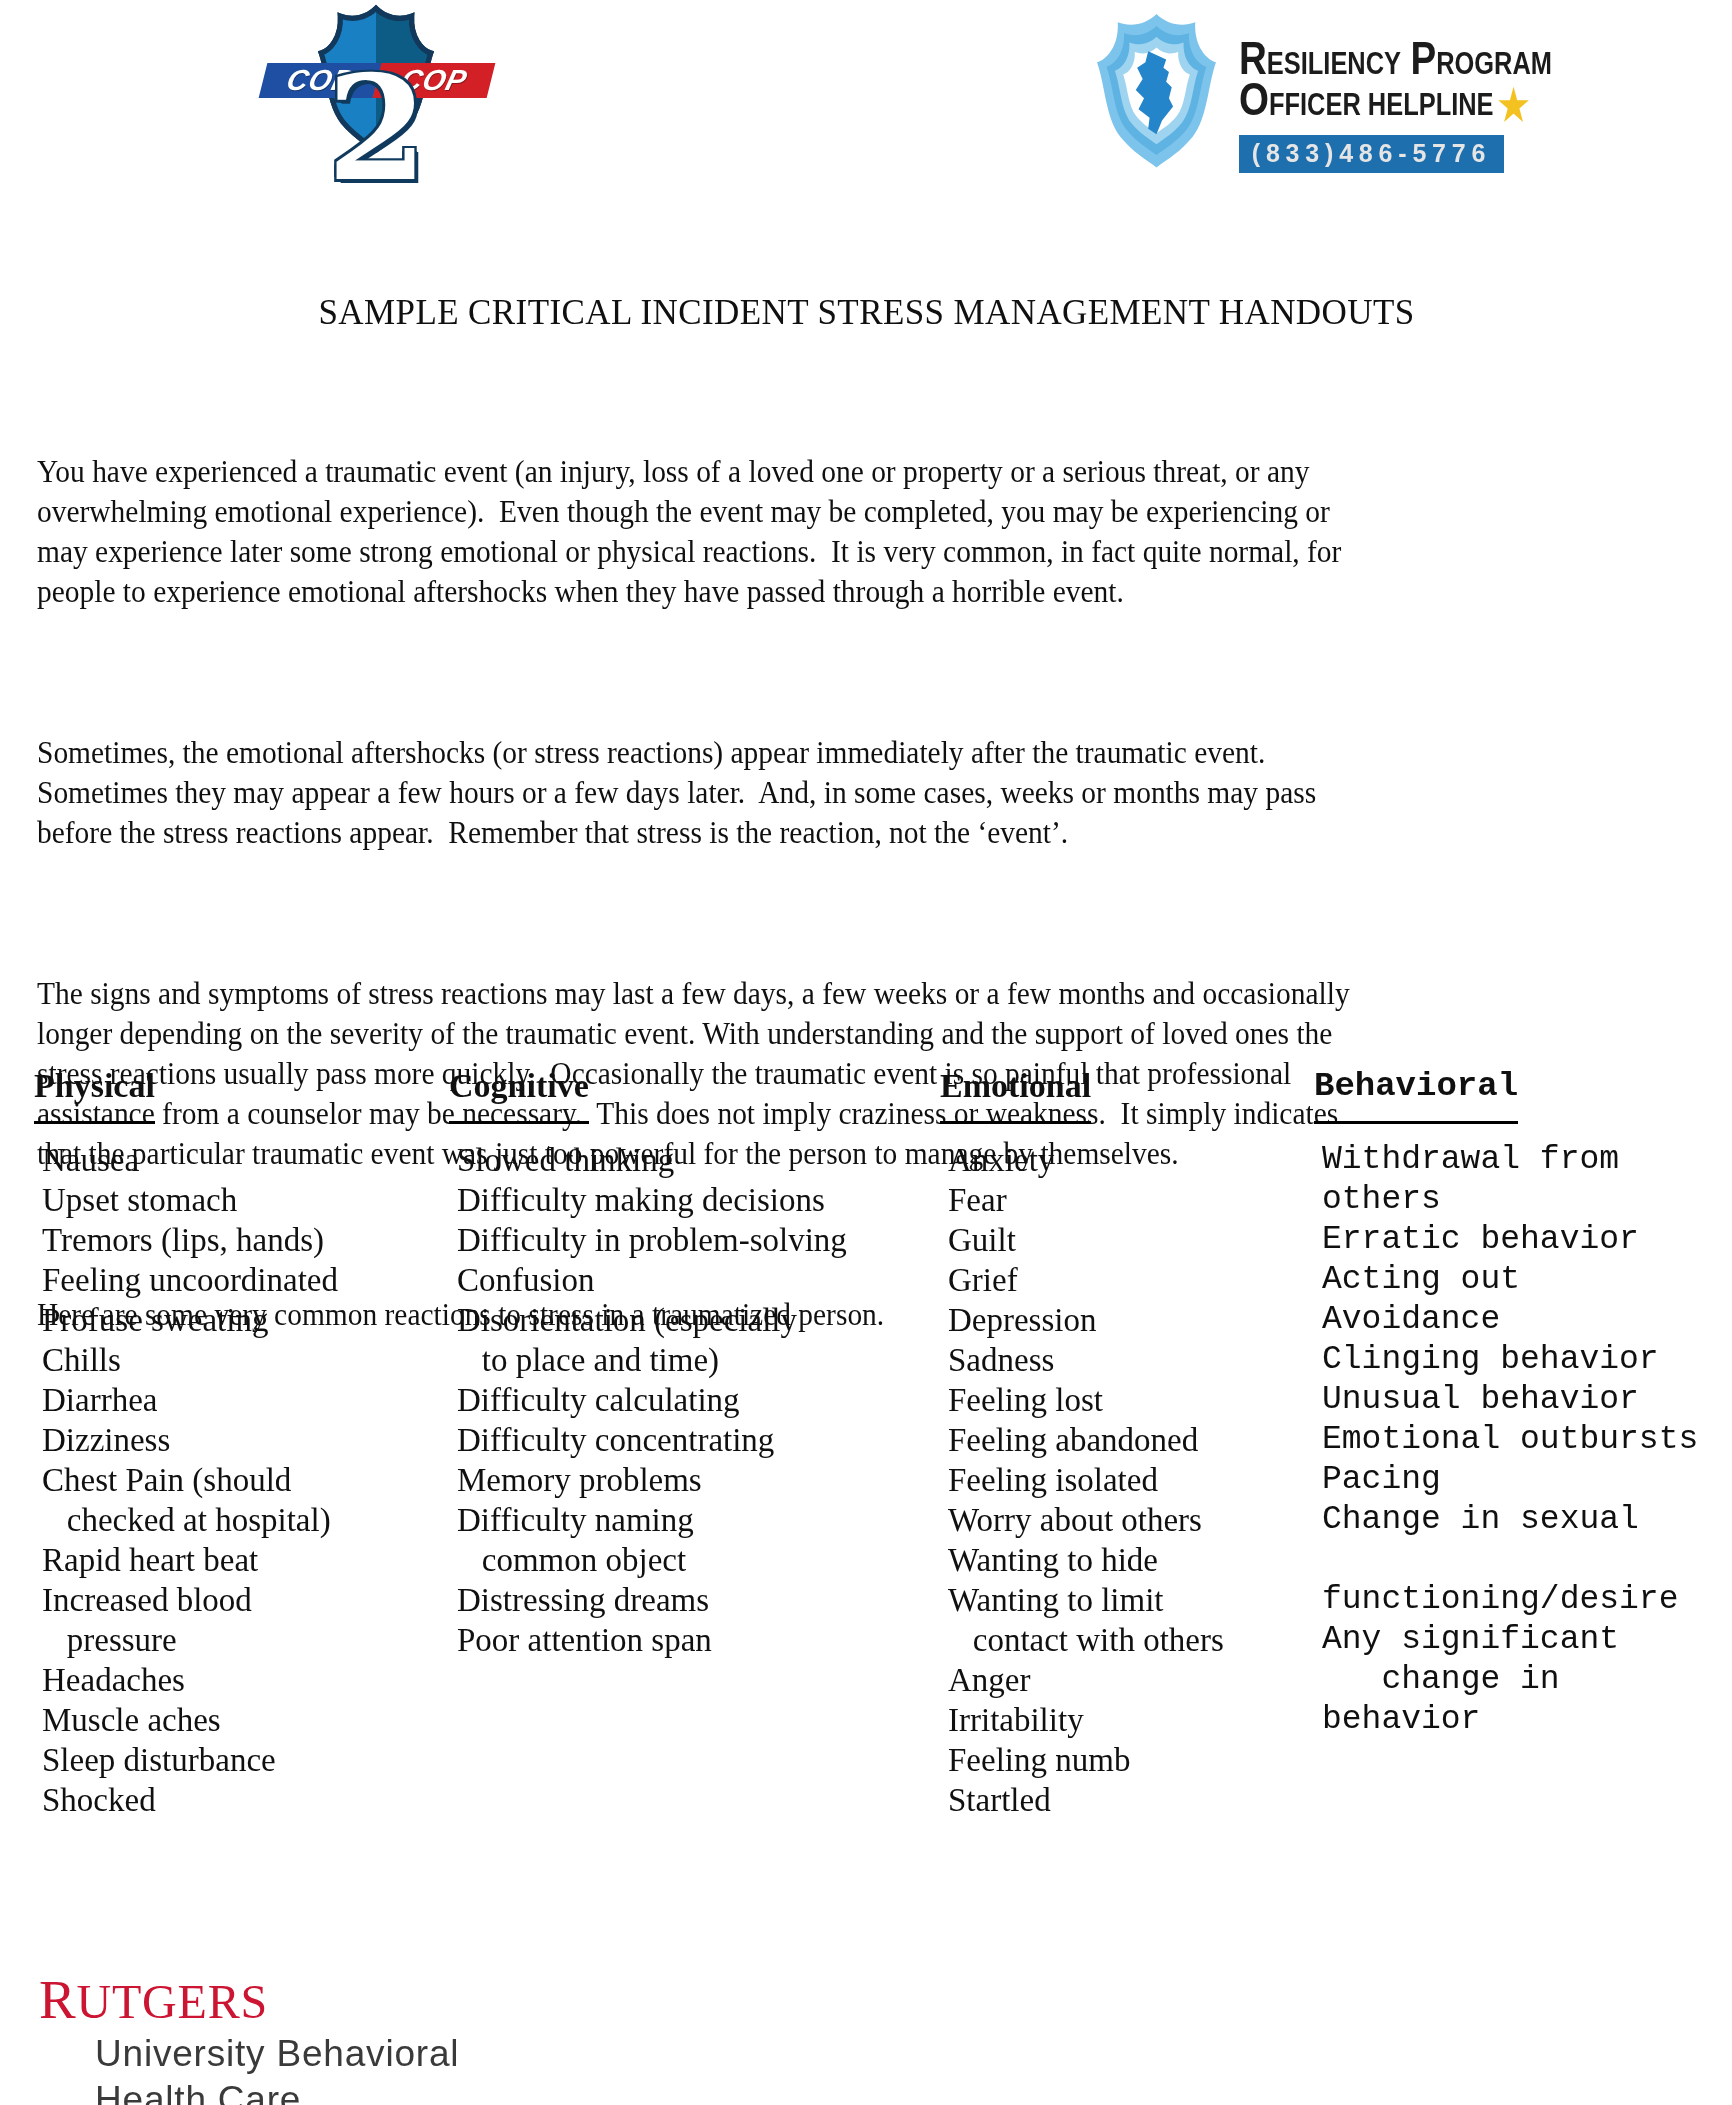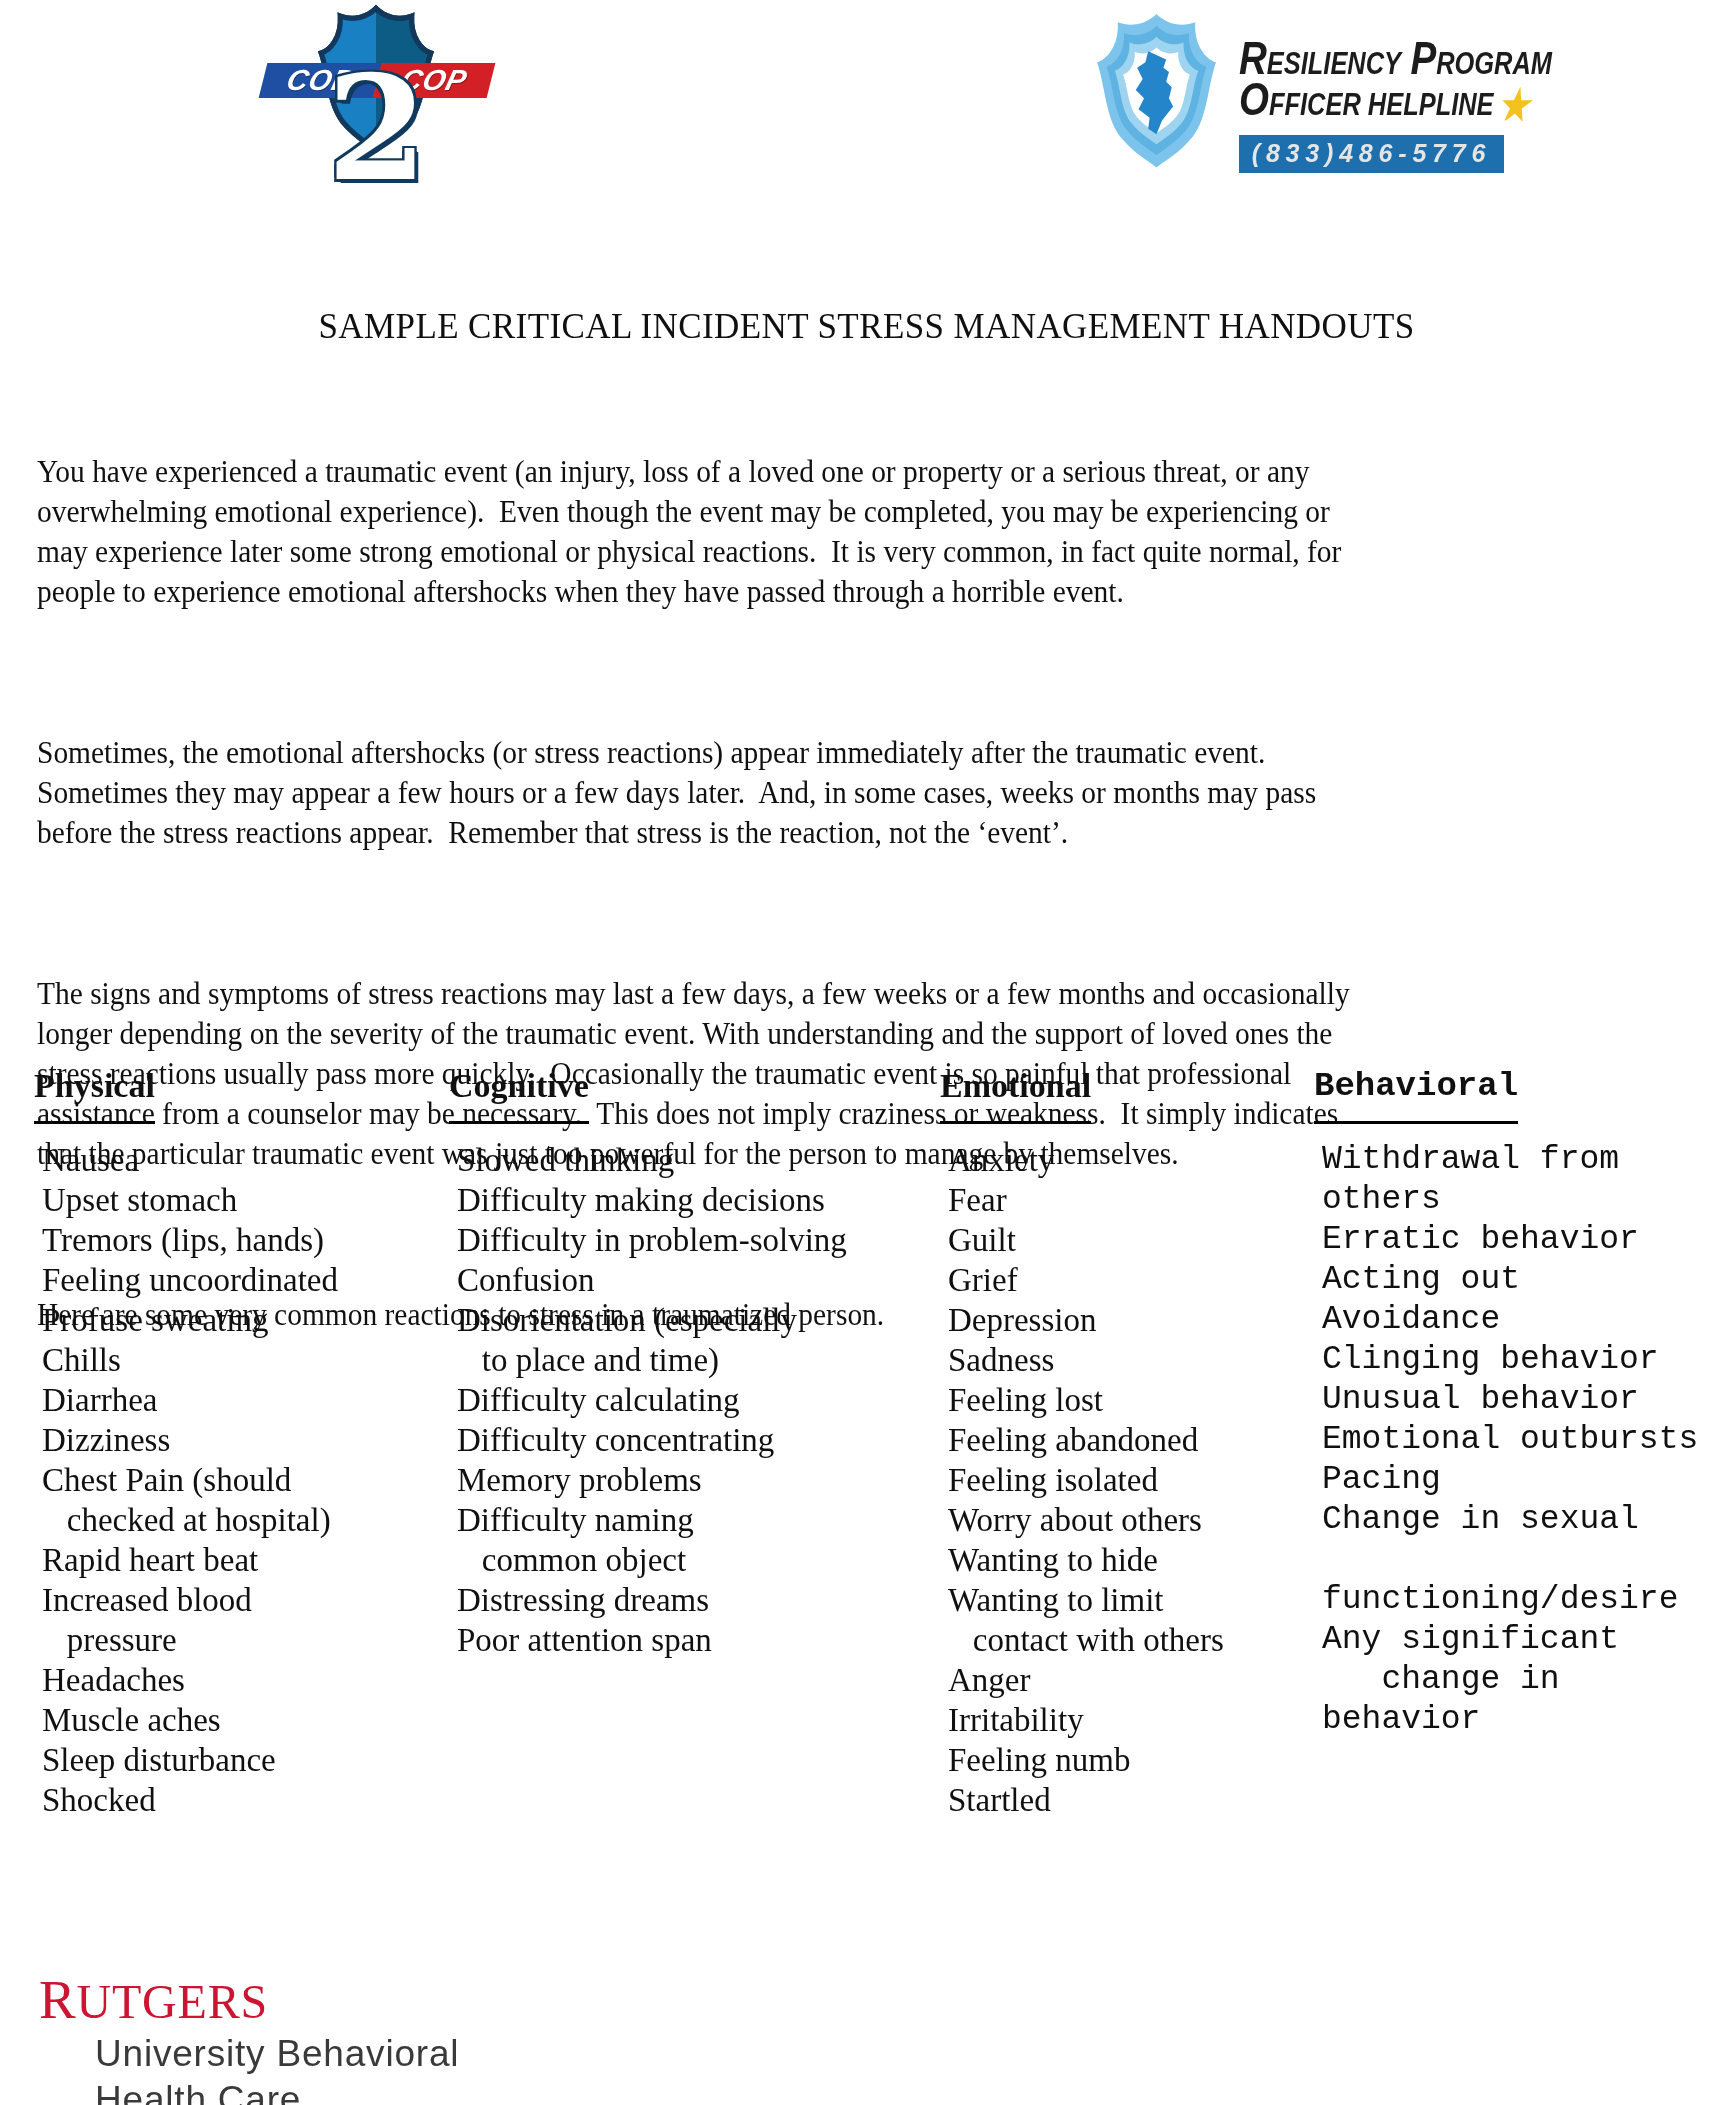--- a/index.html
+++ b/index.html
@@ -21,34 +21,34 @@
   .c2c-seg.blue{left:1.6px; width:114px; background:#1e4fa3;}
   .c2c-seg.red{left:116px; width:114px; background:#d32027;}
   .c2c-two{
     position:absolute; left:50%; top:-5.8px; transform:translateX(-50%);
     font-family:"DejaVu Serif",serif; font-weight:bold; font-size:144px; line-height:144px; color:#ffffff; z-index:3;
     text-shadow:4.1px 4.1px 0 #0f3a5e,-2.5px -2.5px 0 #0f3a5e,2.5px -2.5px 0 #0f3a5e,-2.5px 2.5px 0 #0f3a5e,2.5px 2.5px 0 #0f3a5e;
   }
 
   .rpoh{position:absolute; left:1084px; top:6.6px; width:510px; height:173px; font-family:"Liberation Sans",sans-serif;}
   .rpoh .shield{position:absolute; left:0; top:0; width:145px; height:166px;}
-  .rpoh-text{position:absolute; left:155px; top:30px;font-style:italic;}
+  .rpoh-text{position:absolute; left:155px; top:30px;}
   .rpoh-line{display:block; height:41px; white-space:nowrap; color:#1c1c1c; font-weight:600;
     font-size:31px; line-height:41px; transform:scaleX(0.82); transform-origin:0 0;}
   .rpoh-line .init{font-size:47px; font-weight:700;}
   .rpoh-line .gap{display:inline-block; width:11.5px;}
   .rpoh-star{color:#f3c220; font-size:43px; vertical-align:-5px; margin-left:5px;}
   .rpoh-phone{
     margin-top:16px; width:265px; height:38px; background:#1d6fae; color:#e5e5e5;
     display:flex; align-items:center; justify-content:center;
     font-weight:bold; font-size:25px; letter-spacing:5.8px;
   }
 
   
-  .doc-title{position:absolute; top:289px; left:0; right:0; margin:18px; text-align:center;
+  .doc-title{position:absolute; top:289px; left:0; right:0; margin:4px; text-align:center;
     font-size:35px; font-weight:normal; letter-spacing:0.4px;}
   .paras{position:absolute; top:372px; left:37px; width:1653px;
     font-size:31px; line-height:40px; white-space:pre; transform:scaleX(0.95); transform-origin:0 0;}
   .paras p{margin:0 0 41px 0;}
 
   
   .col{position:absolute; top:1066px; font-size:33px; line-height:40px;}
   .col h2{font-size:34px; font-weight:bold; margin:0 0 8.2px 0; display:inline-block;
     border-bottom:3.3px solid #000; padding-bottom:15px;}
   .col ul{margin:8px; padding:0; list-style:none;}

